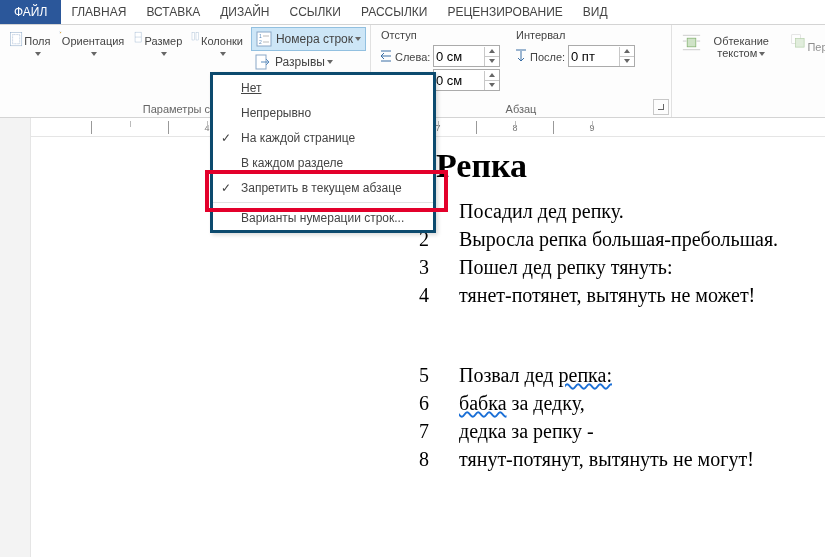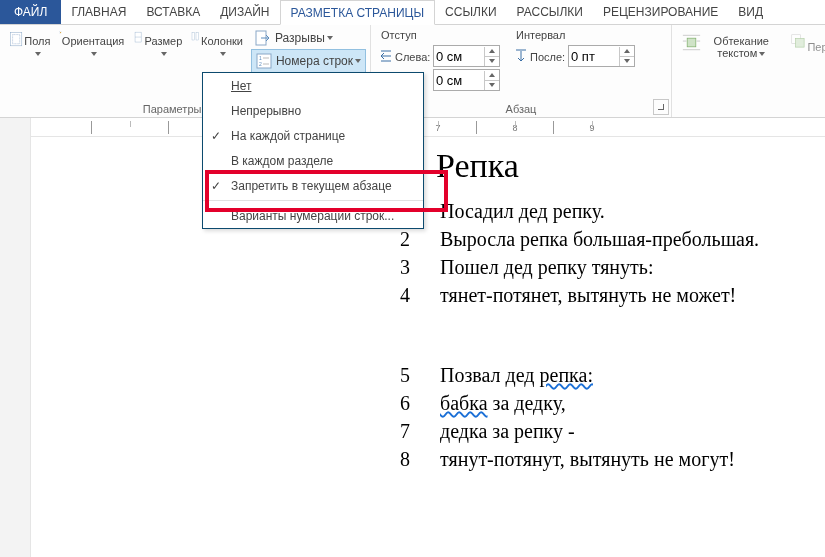--- a/index.html
+++ b/index.html
@@ -35,60 +35,59 @@
 .spin .sp{width:14px;height:9px;display:flex;align-items:center;justify-content:center;cursor:pointer}
 .spin .sp+.sp{border-top:1px solid #c8c8c8}
 .tri-up{width:0;height:0;border-left:3px solid transparent;border-right:3px solid transparent;border-bottom:4px solid #666}
 .tri-dn{width:0;height:0;border-left:3px solid transparent;border-right:3px solid transparent;border-top:4px solid #666}
 .sect-title{font-size:11px;color:#444;margin:2px 0 4px 2px}
 
 .launcher{position:absolute;right:2px;bottom:2px;width:14px;height:14px;border:1px solid #c8c8c8;display:flex;align-items:center;justify-content:center;cursor:pointer}
 .launcher::after{content:"";width:5px;height:5px;border-right:1px solid #666;border-bottom:1px solid #666}
 
 
-.dropdown{position:absolute;left:202px;top:72px;width:220px;background:#fff;border:1px solid #0c4a6e;box-shadow:2px 2px 4px rgba(0,0,0,.15);z-index:20;font-size:12px}
+.dropdown{position:absolute;left:210px;top:72px;width:220px;background:#fff;border:3px solid #0c4a6e;box-shadow:2px 2px 4px rgba(0,0,0,.15);z-index:20;font-size:12px}
 .dd-item{display:flex;align-items:center;height:25px;padding:0 8px 0 28px;position:relative;cursor:pointer;color:#444}
 .dd-item .u{text-decoration:underline}
 .dd-item.checked::before{content:"✓";position:absolute;left:8px;color:#444;font-size:12px}
 .dd-sep{height:1px;background:#e1e1e1;margin:2px 0}
 .highlight-box{position:absolute;left:205px;top:170px;width:235px;height:34px;border:4px solid #e3002b;z-index:25;pointer-events:none}
 
 
 .ruler-area{display:flex;background:#fff}
 .gutter{width:30px;background:#f3f3f3;border-right:1px solid #e5e5e5}
 .ruler{flex:1;height:18px;position:relative;background:#fff;border-bottom:1px solid #e5e5e5;overflow:hidden}
 .ruler-track{position:absolute;left:60px;top:3px;height:13px;display:flex}
 .rseg{width:76px;height:13px;border-left:1px solid #999;position:relative;display:flex;align-items:center;justify-content:center;font-size:9px;color:#777}
 .rseg::after{content:"";position:absolute;top:0;left:50%;width:1px;height:6px;background:#bbb}
 
 
 .doc-wrap{display:flex;height:calc(557px - 24px - 92px - 18px);background:#fff}
 .doc-gutter{width:30px;background:#f3f3f3;border-right:1px solid #e5e5e5}
 .page{flex:1;position:relative;background:#fff;font-family:"Times New Roman",serif;color:#000}
-.title{position:absolute;left:405px;top:10px;font-size:34px;font-weight:normal}
-.lines{position:absolute;left:369px;top:60px;font-size:20px;line-height:28px}
+.title{position:absolute;left:405px;top:10px;font-size:34px;font-weight:bold}
+.lines{position:absolute;left:388px;top:60px;font-size:20px;line-height:28px}
 .line{display:flex}
 .ln{width:40px;color:#000}
 .tx{white-space:nowrap}
 .sq{text-decoration-line:underline;text-decoration-style:wavy;text-decoration-color:#1a6fd6}
 .block2{margin-top:52px}
 
 
 svg{display:block}
 </style>
 </head>
 <body>
 <div id="app">
 
 <div class="tabs">
   <div class="tab file">ФАЙЛ</div>
   <div class="tab">ГЛАВНАЯ</div>
   <div class="tab">ВСТАВКА</div>
   <div class="tab">ДИЗАЙН</div>
-  <div class="tab active">РАЗМЕТКА СТРАНИЦЫ</div>
   <div class="tab">ССЫЛКИ</div>
   <div class="tab">РАССЫЛКИ</div>
   <div class="tab">РЕЦЕНЗИРОВАНИЕ</div>
   <div class="tab">ВИД</div>
 </div>
 
 <div class="ribbon">
 
   <div class="group" style="min-width:370px">
     <div class="group-body">
@@ -123,41 +122,41 @@
         <span class="ic">
           <svg viewBox="0 0 32 32">
                 <rect x="6" y="5" width="8" height="22" fill="#fff" stroke="#8aa7c7"></rect>
                 <rect x="18" y="5" width="8" height="22" fill="#fff" stroke="#8aa7c7"></rect>
               </svg>
         </span>
         <span class="lbl"><span>Колонки</span><span class="caret"></span></span>
       </div>
 
       <div class="grid-col" style="margin-left:4px">
-        <div class="hrow">
-          <span class="ic-sm">
-            <svg viewBox="0 0 16 16">
-                  <rect x="1" y="1" width="10" height="14" fill="#fff" stroke="#8aa7c7"></rect>
-                  <path d="M6 8 H14 M11 5 L14 8 L11 11" fill="none" stroke="#5b8bbd"></path>
-                </svg>
-          </span>
-          <span>Разрывы</span>
-              <span class="caret"></span>
-        </div>
         <div class="hrow sel">
           <span class="ic-sm">
             <svg viewBox="0 0 16 16">
                   <rect x="1" y="1" width="14" height="14" fill="#fff" stroke="#8aa7c7"></rect>
                   <text x="3" y="7" font-size="5" fill="#5b8bbd">1</text>
                   <text x="3" y="13" font-size="5" fill="#5b8bbd">2</text>
                   <line x1="7" y1="5" x2="13" y2="5" stroke="#bbb"></line>
                   <line x1="7" y1="11" x2="13" y2="11" stroke="#bbb"></line>
                 </svg>
           </span>
           <span>Номера строк</span>
+              <span class="caret"></span>
+        </div>
+        <div class="hrow">
+          <span class="ic-sm">
+            <svg viewBox="0 0 16 16">
+                  <rect x="1" y="1" width="10" height="14" fill="#fff" stroke="#8aa7c7"></rect>
+                  <path d="M6 8 H14 M11 5 L14 8 L11 11" fill="none" stroke="#5b8bbd"></path>
+                </svg>
+          </span>
+          <span>Разрывы</span>
               <span class="caret"></span>
         </div>
       </div>
     </div>
     <div class="group-label">Параметры стра</div>
   </div>
 
   <div class="group" style="min-width:300px">
     <div class="group-body" style="padding:2px 8px 0">
       <div class="grid-col" style="margin-right:14px">

